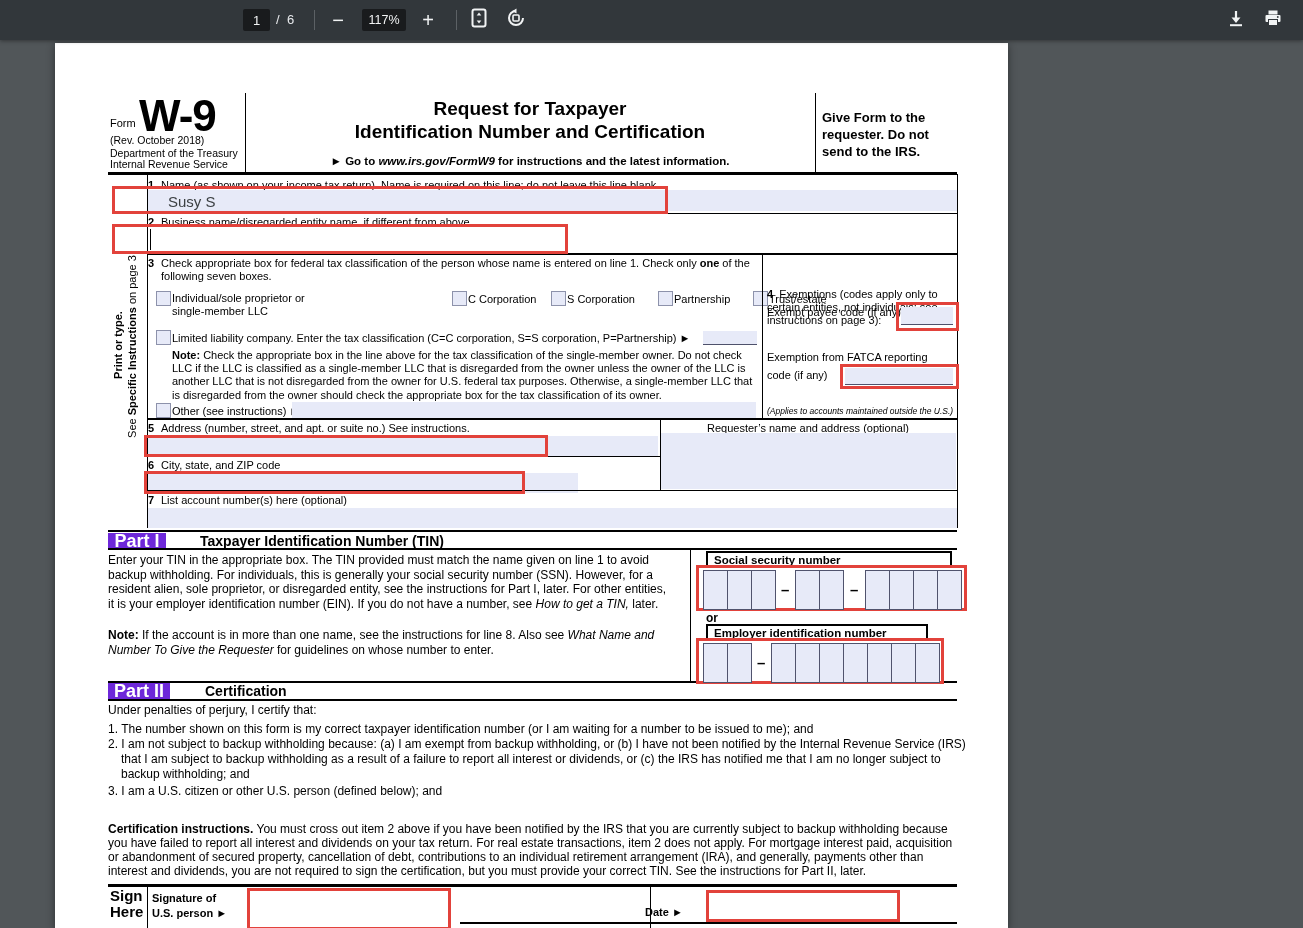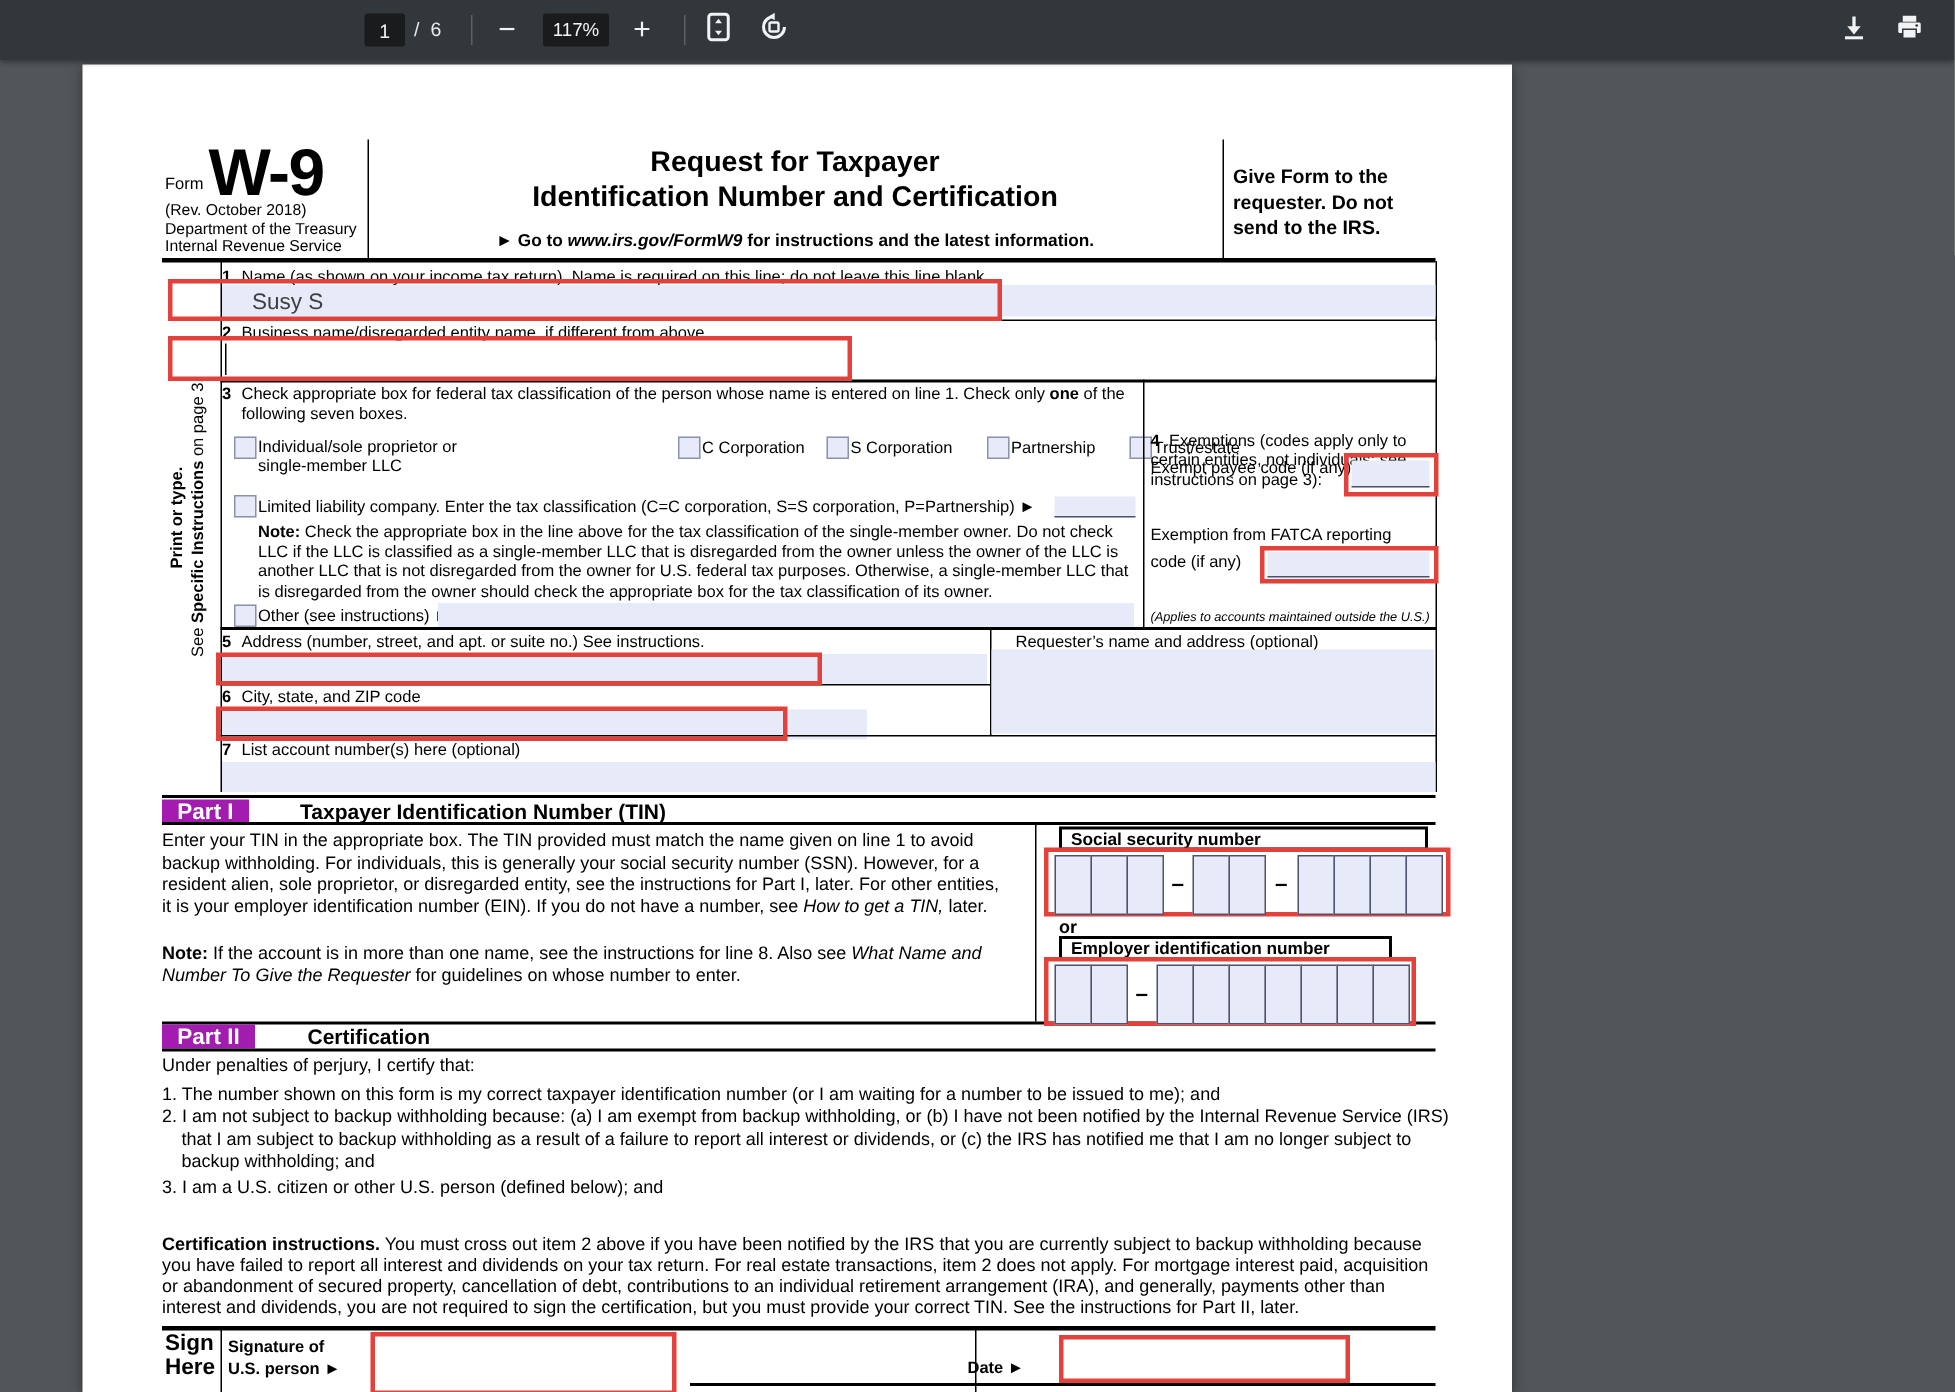--- a/index.html
+++ b/index.html
@@ -17,21 +17,21 @@
   .hl{position:absolute;background:#000;}
   .vl{position:absolute;background:#000;}
   .lav{position:absolute;background:#e7eaf8;}
   .redbox{position:absolute;border:3px solid #e2423b;z-index:6;}
   .lbl{position:absolute;font-size:11px;line-height:13px;color:#000;}
   .numlbl{padding-left:13px;}
   .numlbl .n{position:absolute;left:0;top:0;font-weight:bold;}
   .b{font-weight:bold;}
   .i{font-style:italic;}
   .cb{position:absolute;width:13px;height:13px;background:#e7eaf8;border:1px solid #8d92ab;}
-  .partbox{position:absolute;background:#a21caf;color:#fff;font-weight:bold;font-size:15px;display:flex;align-items:center;justify-content:center;}
+  .partbox{position:absolute;background:#6d28d9;color:#fff;font-weight:bold;font-size:18px;display:flex;align-items:center;justify-content:center;}
   .part-title{position:absolute;font-weight:bold;font-size:14px;}
   .body-txt{position:absolute;font-size:12px;line-height:14.7px;}
   .itm{position:absolute;font-size:12px;line-height:15px;padding-left:13px;text-indent:-13px;}
   .tin-hdr{position:absolute;border:2px solid #000;background:#fff;font-weight:bold;font-size:11.5px;line-height:13px;padding:1px 0 0 6px;box-sizing:border-box;}
   .cellrow{position:absolute;display:flex;z-index:7;}
   .cell{width:23px;height:38px;background:#e7eaf8;border:1px solid #50536d;margin-right:-1px;}
   .dash{position:absolute;font-weight:bold;font-size:15px;z-index:7;}
   .vcap{position:absolute;width:230px;height:14px;text-align:center;transform:rotate(-90deg);font-size:11px;white-space:nowrap;}
   .strip{position:absolute;background:#e7eaf8;border-bottom:1.5px solid #4e516b;box-sizing:border-box;}
 </style>
@@ -174,21 +174,21 @@
     <div class="redbox" style="left:785px;top:321px;width:113px;height:19px;"></div>
     <div class="lbl i" style="left:712px;top:362px;width:195px;font-size:8.5px;">(Applies to accounts maintained outside the U.S.)</div>
 
     <div class="hl" style="left:92px;top:375px;width:811px;height:1.5px;"></div>
     <div class="lbl numlbl" style="left:93px;top:379px;width:500px;">
       <span class="n">5</span><span>Address (number, street, and apt. or suite no.) See instructions.</span>
     </div>
     <div class="lav" style="left:93px;top:393px;width:510px;height:20px;"></div>
     <div class="redbox" style="left:89px;top:392px;width:398px;height:16px;"></div>
     <div class="vl" style="left:605px;top:375px;width:1px;height:72px;"></div>
-    <div class="lbl" style="left:586px;top:379px;width:290px;padding-left:36px;">Requester’s name and address (optional)</div>
+    <div class="lbl" style="left:616px;top:379px;width:290px;padding-left:36px;">Requester’s name and address (optional)</div>
     <div class="lav" style="left:606px;top:390px;width:295px;height:56px;"></div>
 
     <div class="hl" style="left:92px;top:413px;width:513px;height:1px;"></div>
     <div class="lbl numlbl" style="left:93px;top:416px;width:400px;">
       <span class="n">6</span><span>City, state, and ZIP code</span>
     </div>
     <div class="lav" style="left:93px;top:430px;width:430px;height:20px;"></div>
     <div class="redbox" style="left:89px;top:428px;width:375px;height:17px;"></div>
 
     <div class="hl" style="left:92px;top:447px;width:811px;height:1px;"></div>

